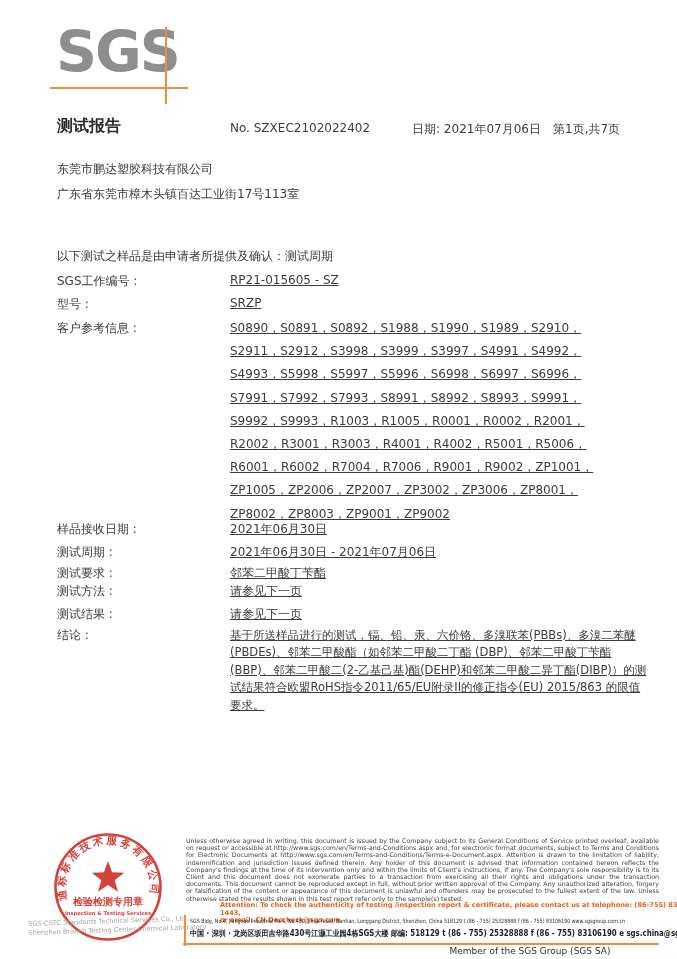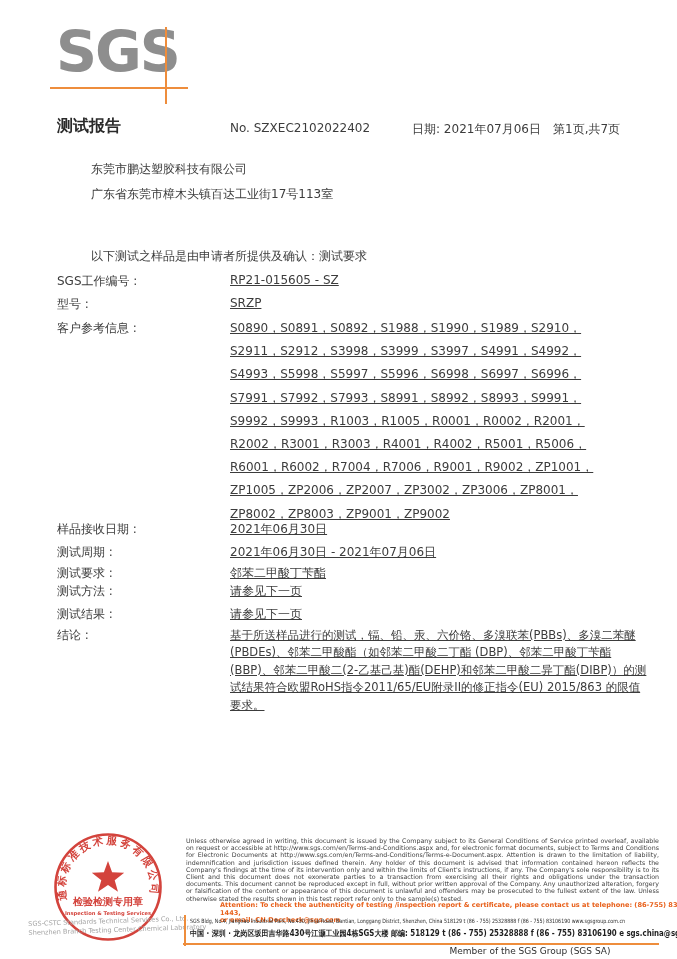--- a/index.html
+++ b/index.html
@@ -18,21 +18,21 @@
   }
   .crop-h { left:50px; top:87px; width:138px; height:2px; background:var(--accent-orange,#ee8d3c); }
   .crop-v { left:165px; top:27px; width:2px; height:77px; background:var(--accent-orange,#ee8d3c); }
 
   
   .title      { left:57px;  top:116px; font-size:16px; font-weight:bold; color:#2a2a2a; }
   .report-no  { left:230px; top:121px; font-size:12px; }
   .report-date{ left:412px; top:121px; font-size:12px; }
   .page-info  { left:553px; top:121px; font-size:12px; }
 
-  .line12 { font-size:12px; color:#3c3c3c;margin-left:34px; }
+  .line12 { font-size:12px; color:#3c3c3c; }
 
   .applicant-name    { left:57px; top:161px; }
   .applicant-address { left:57px; top:186px; }
   .sample-intro      { left:57px; top:248px; }
 
   .flabel { left:57px; font-size:12px;text-align:right; }
   .fvalue { left:230px; font-size:12px;text-decoration:underline; }
 
   .ref-lines div { height:23.2px; }
 
@@ -82,21 +82,21 @@
   <div class="abs crop-v"></div>
 
   <div class="abs title">测试报告</div>
   <div class="abs report-no">No. SZXEC2102022402</div>
   <div class="abs report-date">日期: 2021年07月06日</div>
   <div class="abs page-info">第1页,共7页</div>
 
   <div class="abs line12 applicant-name">东莞市鹏达塑胶科技有限公司</div>
   <div class="abs line12 applicant-address">广东省东莞市樟木头镇百达工业街17号113室</div>
 
-  <div class="abs line12 sample-intro">以下测试之样品是由申请者所提供及确认：测试要求</div>
+  <div class="abs line12 sample-intro">以下测试之样品是由申请者所提供及确认：测试周期</div>
 
   <div class="abs flabel" style="top:273px">SGS工作编号 :</div>
   <div class="abs fvalue" style="top:273px">RP21-015605 - SZ</div>
 
   <div class="abs flabel" style="top:296px">型号 :</div>
   <div class="abs fvalue" style="top:296px">SRZP</div>
 
   <div class="abs flabel" style="top:320px">客户参考信息 :</div>
   <div class="abs fvalue ref-lines" style="top:320px">
     <div>S0890，S0891，S0892，S1988，S1990，S1989，S2910，</div>

